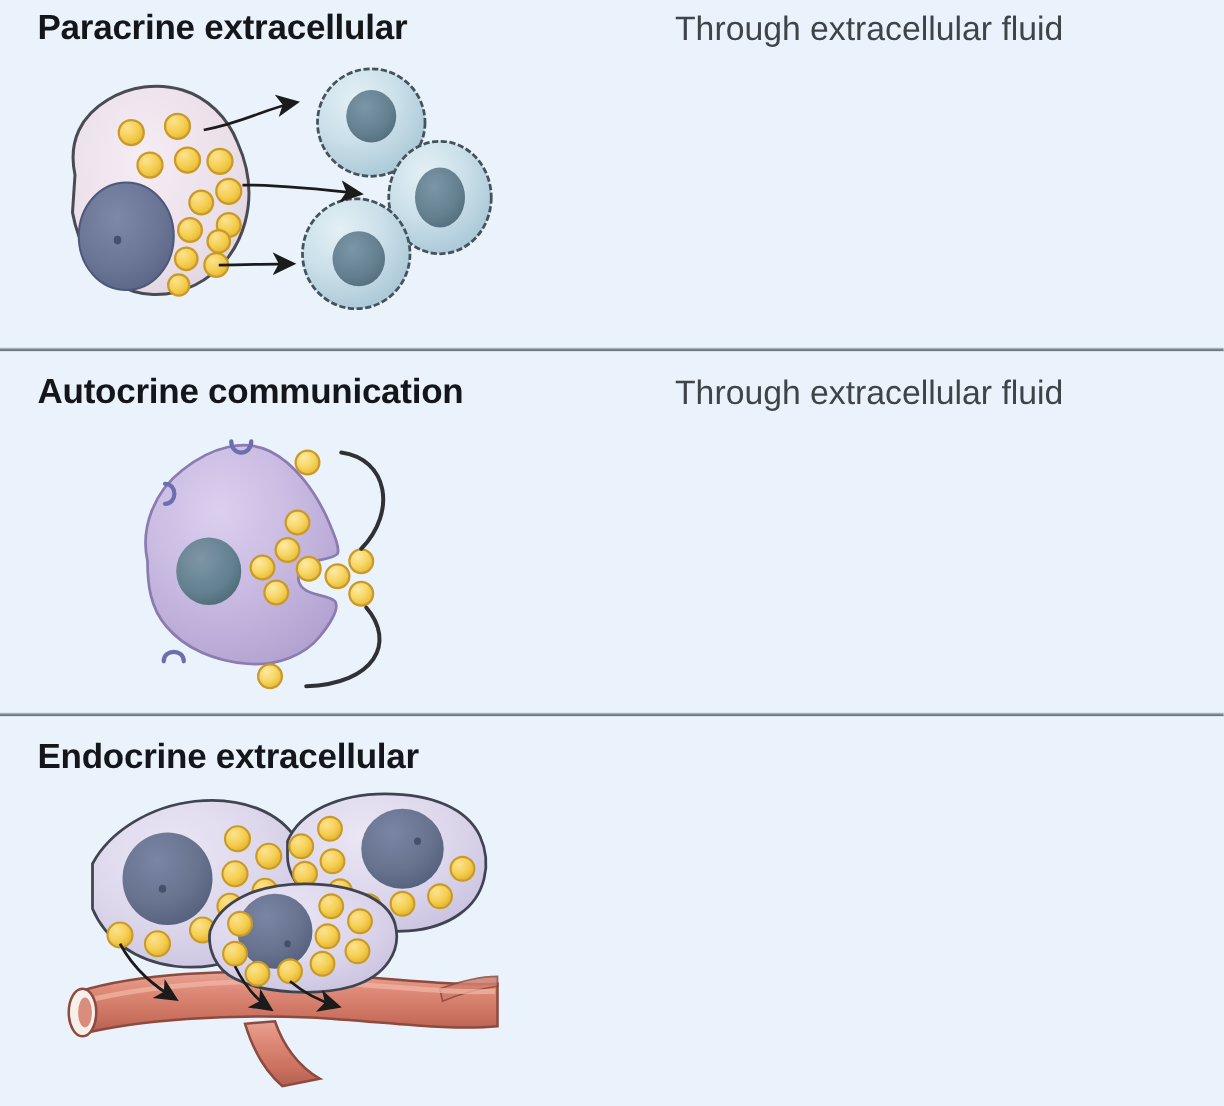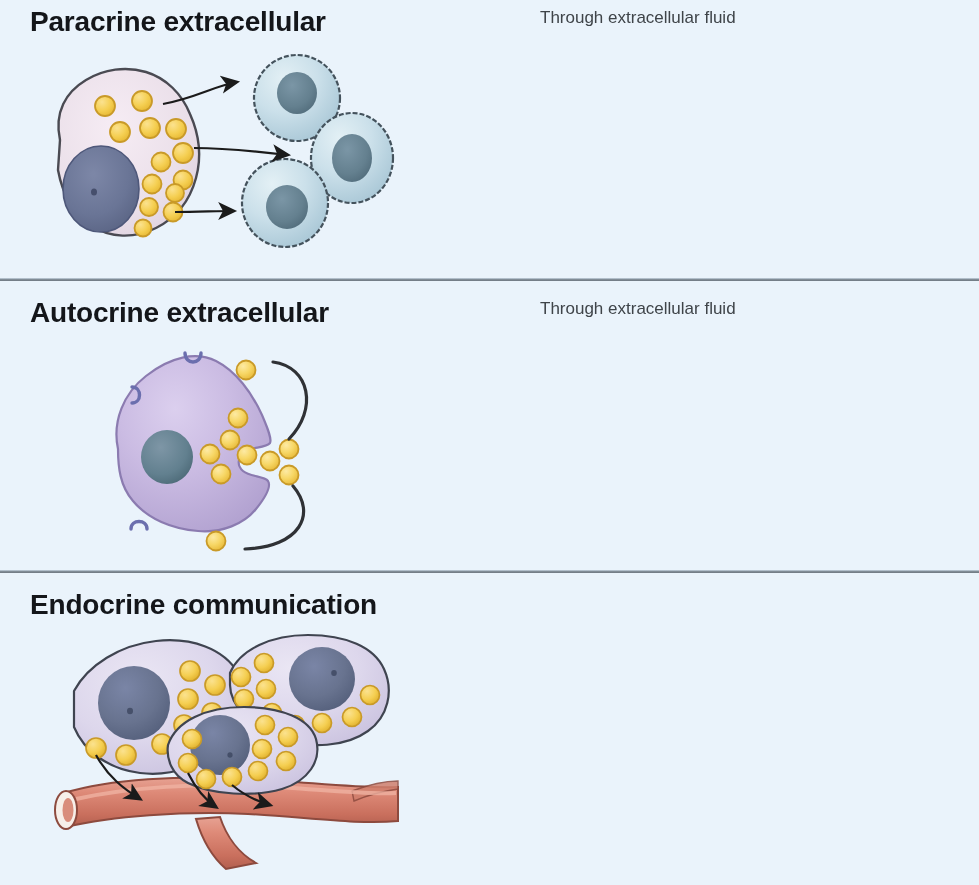--- a/index.html
+++ b/index.html
@@ -52,21 +52,21 @@
     white-space: nowrap;
     font-family: "Liberation Sans", sans-serif;
   }
   #panel-1 .panel-title { top: 16px; }
   #panel-2 .panel-title { top: 16px; }
 
   .panel-route {
     position: absolute;
     left: 540px;
     top: 8px;
-    font-size: 17px;
+    font-size: 27px;
     font-weight: normal;
     color: #3f4449;
     white-space: nowrap;
     font-family: "Liberation Sans", sans-serif;
   }
   #panel-1 .panel-route { top: 18px; }
   #panel-2 .panel-route { top: 18px; }
 
   .illus {
     position: absolute;
@@ -161,21 +161,21 @@
         <path d="M163,104 C196,98 214,86 237,82"></path>
         <path d="M194,148 C228,148 263,152 288,155"></path>
         <path d="M175,212 C198,212 216,211 234,211"></path>
       </g>
     </svg>
   </div>
 
   <div class="divider" id="divider-0"></div>
 
   <div class="panel" id="panel-1">
-    <div class="panel-title">Autocrine extracellular</div>
+    <div class="panel-title">Autocrine communication</div>
     <div class="panel-route">Through extracellular fluid</div>
 
     <svg class="illus" width="490" height="291" viewBox="0 0 490 291">
       <defs>
         <radialGradient id="agCell" cx="38%" cy="30%" r="80%">
           <stop offset="0%" stop-color="#dbcfee"></stop>
           <stop offset="45%" stop-color="#cbbce3"></stop>
           <stop offset="100%" stop-color="#b0a0cf"></stop>
         </radialGradient>
         <radialGradient id="agNuc" cx="38%" cy="32%" r="72%">
@@ -233,21 +233,21 @@
       <g fill="none" stroke="#2f3135" stroke-width="3.2" stroke-linecap="round">
         <path d="M273,81 C310,86 318,128 289,158"></path>
         <path d="M293,205 C317,233 300,266 245,268"></path>
       </g>
     </svg>
   </div>
 
   <div class="divider" id="divider-1"></div>
 
   <div class="panel" id="panel-2">
-    <div class="panel-title">Endocrine communication</div>
+    <div class="panel-title">Endocrine extracellular</div>
 
     <svg class="illus" width="490" height="312" viewBox="0 0 490 312">
       <defs>
         <radialGradient id="egCell" cx="38%" cy="30%" r="80%">
           <stop offset="0%" stop-color="#eae6f4"></stop>
           <stop offset="55%" stop-color="#ddd7ec"></stop>
           <stop offset="100%" stop-color="#c9c1de"></stop>
         </radialGradient>
         <radialGradient id="egNuc" cx="38%" cy="30%" r="72%">
           <stop offset="0%" stop-color="#7a85a6"></stop>

